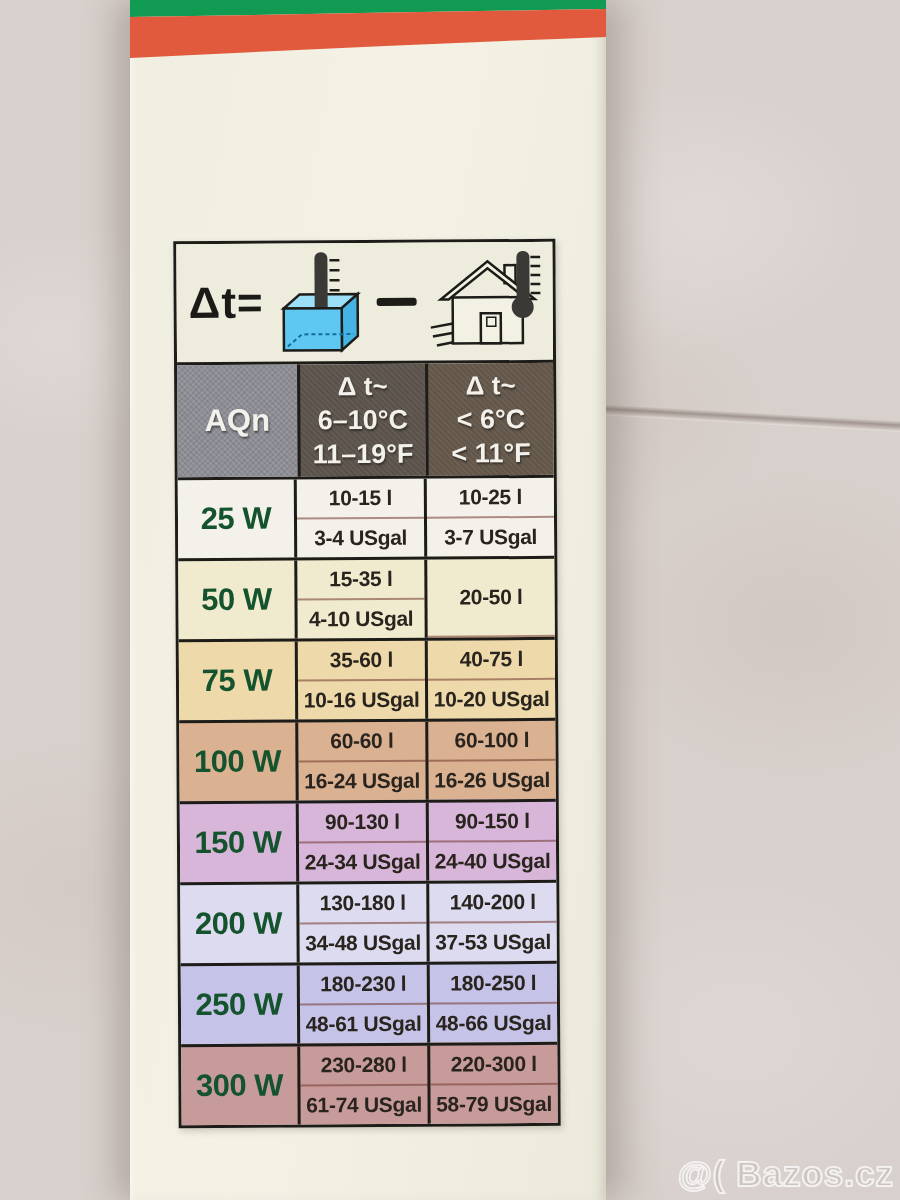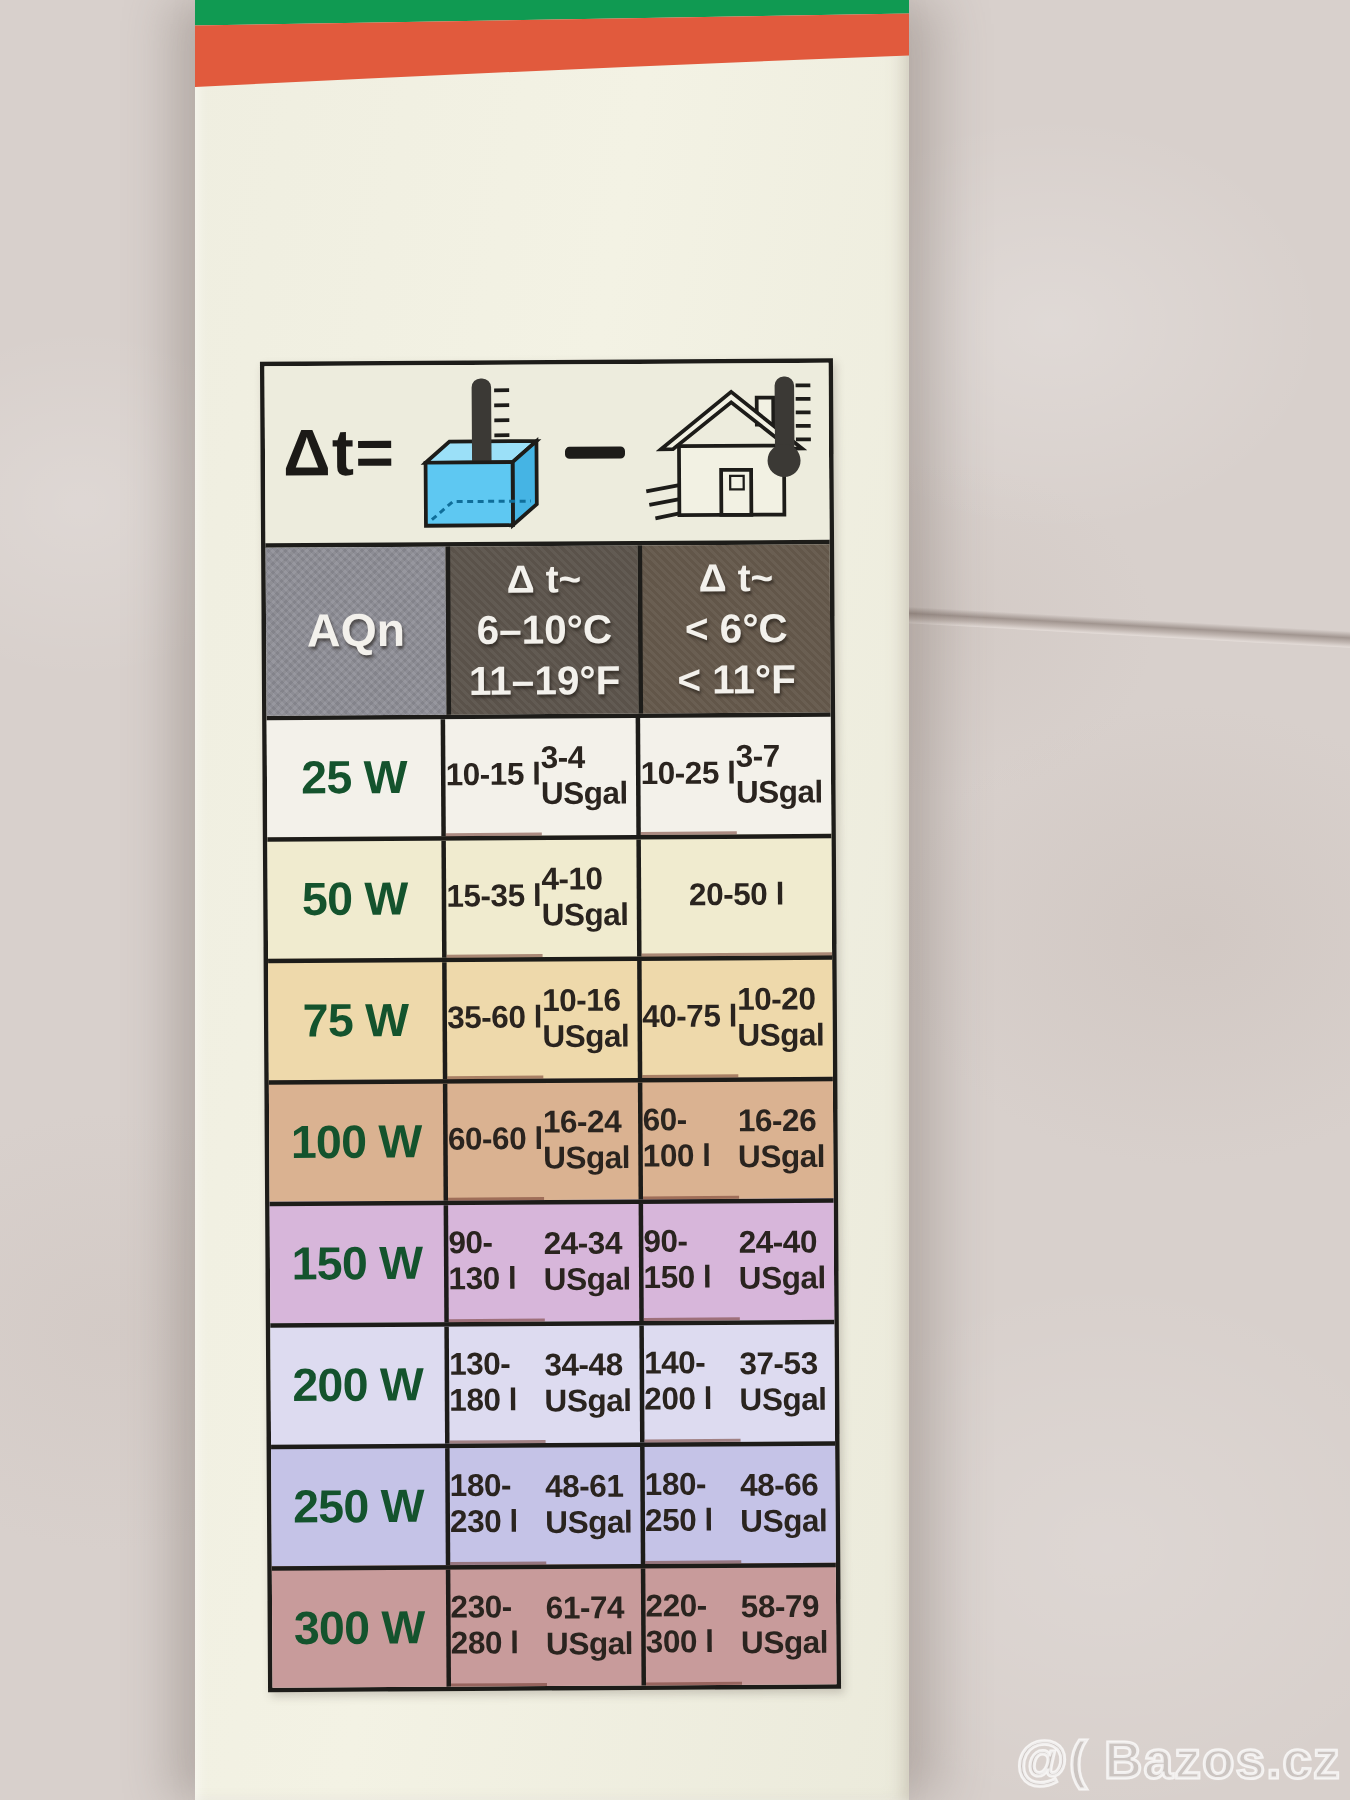--- a/index.html
+++ b/index.html
@@ -50,21 +50,21 @@
                      repeating-linear-gradient(-45deg, rgba(0,0,0,.07) 0 2px, transparent 2px 4px);}
   .hcell.mid,.hcell.last{flex:1;border-left:3px solid #1d1c19;font-size:27px;}
   .hcell.mid{background-color:#5a524a;
     background-image:repeating-linear-gradient(45deg, rgba(255,255,255,.05) 0 2px, transparent 2px 4px);}
   .hcell.last{background-color:#625649;
     background-image:repeating-linear-gradient(45deg, rgba(255,255,255,.05) 0 2px, transparent 2px 4px);}
   .hline1{font-size:26px;}
   .datarow{height:78px;}
   .wattcell{width:116px;flex:none;display:flex;align-items:center;justify-content:center;
             font-size:31px;font-weight:bold;letter-spacing:-.5px;color:#14532d;}
-  .valcell{flex:1;border-left:3px solid #1d1c19;display:flex;flex-direction:row;}
+  .valcell{flex:1;border-left:3px solid #1d1c19;display:flex;flex-direction:column;}
   .valcell .vl,.valcell .vg{flex:1;display:flex;align-items:center;justify-content:center;
             font-weight:bold;font-size:21px;letter-spacing:-.3px;color:#2a241f;}
   .valcell .vl{border-bottom:2px solid rgba(112,54,44,.55);}
   
   .watermark{
     position:absolute;right:6px;bottom:6px;
     font-size:35px;font-weight:bold;letter-spacing:1px;
     color:rgba(193,186,182,.78);
     -webkit-text-stroke:2px rgba(255,255,255,.72);
     text-shadow:0 0 2px rgba(255,255,255,.55);

